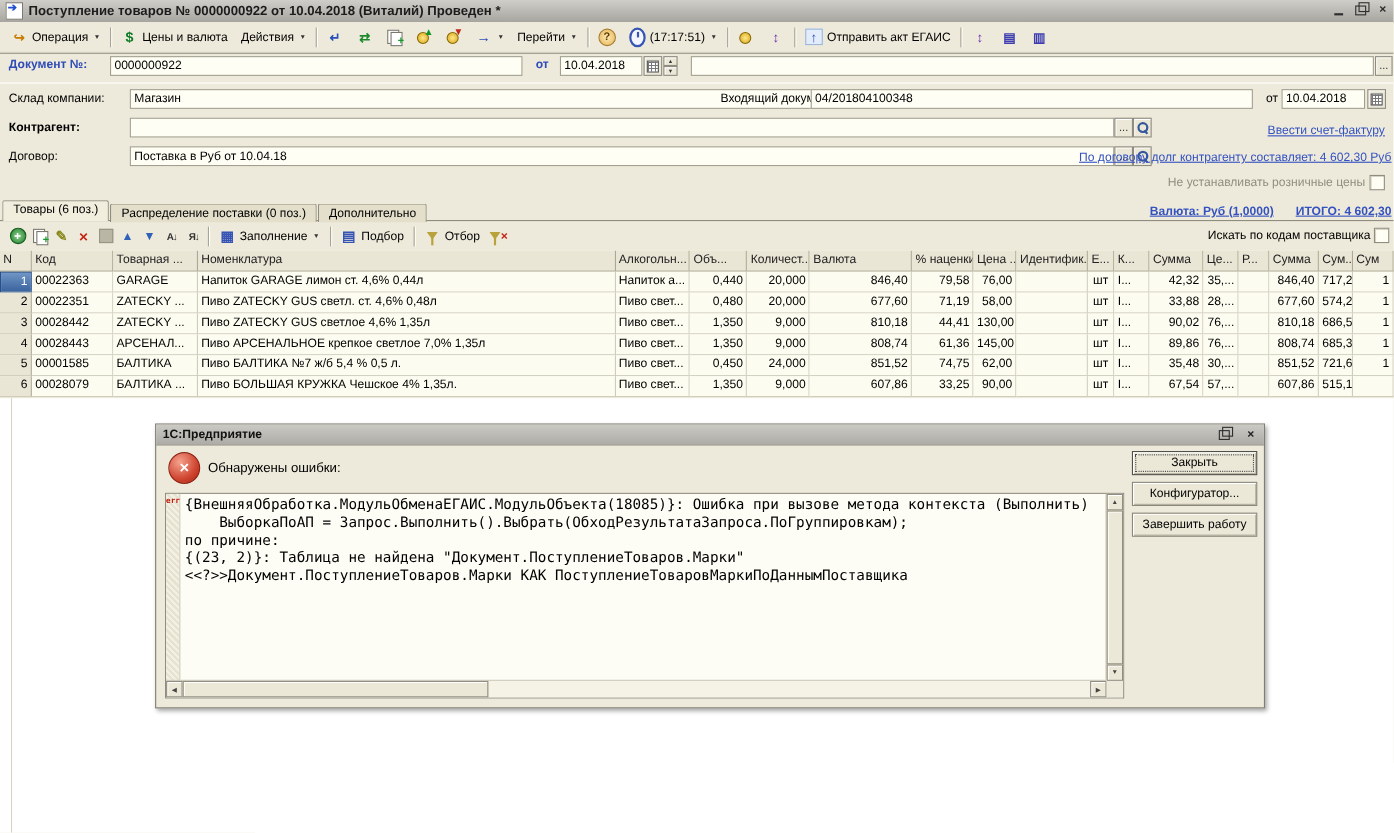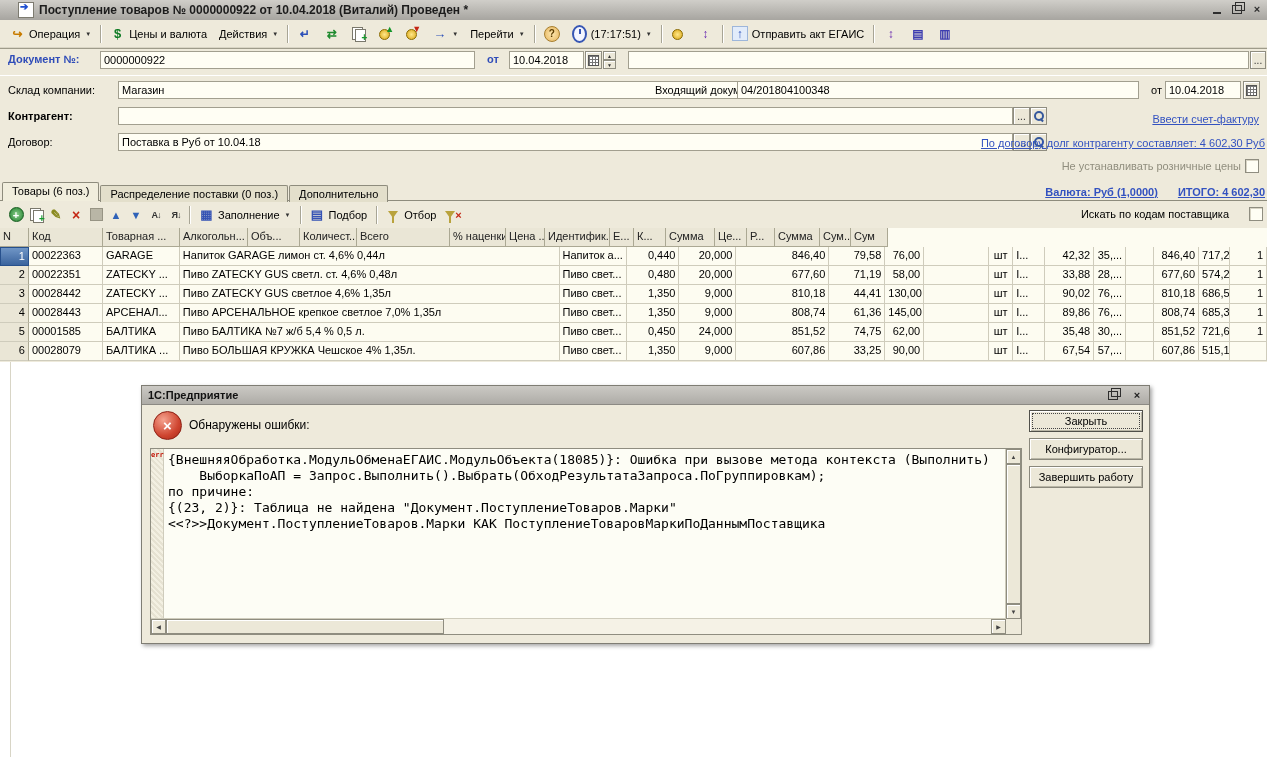--- a/index.html
+++ b/index.html
@@ -2,21 +2,21 @@
 <html><head>
 <meta charset="utf-8">
 <style>
   html,body{margin:0;padding:0;}
   body{width:1267px;height:757px;position:relative;overflow:hidden;background:#fff;
        font-family:"Liberation Sans",sans-serif;font-size:11px;color:#000;}
   .app{position:absolute;inset:0;background:#eeeadb;}
   
   .titlebar{position:absolute;top:0;left:0;right:0;height:20px;
     background:linear-gradient(#d0cec9,#a7a5a0);border-bottom:1px solid #8c8a84;
-    display:flex;align-items:center;padding-left:18px;}
+    display:flex;align-items:center;padding-left:5px;}
   .t-icon{width:14px;height:14px;background:#fff;border:1px solid #7d7b70;position:relative;margin-right:5px;}
   .t-icon::after{content:"➔";position:absolute;left:1px;top:-2px;color:#1f4fd0;font-size:10px;font-weight:bold;}
   .t-text{font-weight:bold;font-size:12px;color:#1c1c1c;white-space:nowrap;}
   .winbtns{position:absolute;right:2px;top:2px;display:flex;gap:4px;}
   .wbtn{width:16px;height:14px;display:flex;align-items:center;justify-content:center;
     color:#2e2e2e;font-weight:bold;font-size:11px;cursor:default;}
   .minbar{width:8px;height:2px;background:#2e2e2e;margin-top:7px;}
   .restsq{width:8px;height:7px;border:1px solid #2e2e2e;position:relative;background:transparent;}
   .restsq::before{content:"";position:absolute;left:2px;top:-4px;width:8px;height:7px;border:1px solid #2e2e2e;}
   
@@ -88,21 +88,21 @@
   .tic-pencil{color:#8a8a1f;font-size:13px;}
   .tic-del{color:#c42715;font-size:14px;}
   .tic-save i{width:11px;height:11px;background:#b9b6a6;border:1px solid #979484;display:block;}
   .tic-blue{color:#2f62b8;font-size:11px;}
   .tic-sort{font-size:9px;font-weight:bold;color:#333;letter-spacing:-1px;}
   .grid-ic{color:#3553b4;font-size:13px;}
   .funnel{display:inline-block;width:0;height:0;border-left:5px solid transparent;border-right:5px solid transparent;
     border-top:7px solid #b9a23c;position:relative;margin:0 2px;}
   .funnel::after{content:"";position:absolute;left:-1px;top:-2px;width:2px;height:7px;background:#b9a23c;}
   .redx{color:#c42715;font-weight:bold;font-size:11px;margin-left:-2px;}
-  .search-row{position:absolute;right:4px;top:207px;display:flex;align-items:center;gap:20px;}
+  .search-row{position:absolute;right:4px;top:207px;display:flex;align-items:center;gap:3px;}
   
   .grid{position:absolute;top:228px;left:0;width:1267px;z-index:1;background:#fdfcf1;}
   .g-row{display:flex;height:19px;}
   .g-cell{box-sizing:border-box;border-right:1px solid #cfccbc;border-bottom:1px solid #cfccbc;
     padding:2px 3px 0 3px;overflow:hidden;white-space:nowrap;background:#fdfcf1;font-size:11px;}
   .g-head{height:19px;}
   .g-head .g-cell{background:#eae6d6;border-right:1px solid #aba893;border-bottom:1px solid #aba893;color:#222;}
   .a-r{text-align:right;} .a-c{text-align:center;}
   .ncell{background:#eae6d6;text-align:right;border-right:1px solid #aba893;}
   .ncell.sel{background:linear-gradient(#7096c6,#3a639d);color:#fff;border:1px solid #27508c;}
@@ -353,24 +353,25 @@
     <span class="cb"></span>
   </div>
 
   <div class="white-bottom"></div>
   <div class="left-line"></div>
   <div class="grid">
       <div class="g-row g-head">
         <div class="g-cell" style="width: 29px;">N</div>
         <div class="g-cell" style="width: 74px;">Код</div>
         <div class="g-cell" style="width: 77px;">Товарная ...</div>
+        <div class="g-cell" style="width: 380px;">Номенклатура</div>
         <div class="g-cell" style="width: 68px;">Алкогольн...</div>
         <div class="g-cell" style="width: 52px;">Объ...</div>
         <div class="g-cell" style="width: 57px;">Количест...</div>
-        <div class="g-cell" style="width: 93px;">Всего</div>
+        <div class="g-cell" style="width: 93px;">Валюта</div>
         <div class="g-cell" style="width: 56px;">% наценки</div>
         <div class="g-cell" style="width: 39px;">Цена ...</div>
         <div class="g-cell" style="width: 65px;">Идентифик...</div>
         <div class="g-cell" style="width: 24px;">Е...</div>
         <div class="g-cell" style="width: 32px;">К...</div>
         <div class="g-cell" style="width: 49px;">Сумма</div>
         <div class="g-cell" style="width: 32px;">Це...</div>
         <div class="g-cell" style="width: 28px;">Р...</div>
         <div class="g-cell" style="width: 45px;">Сумма</div>
         <div class="g-cell" style="width: 31px;">Сум...</div>

